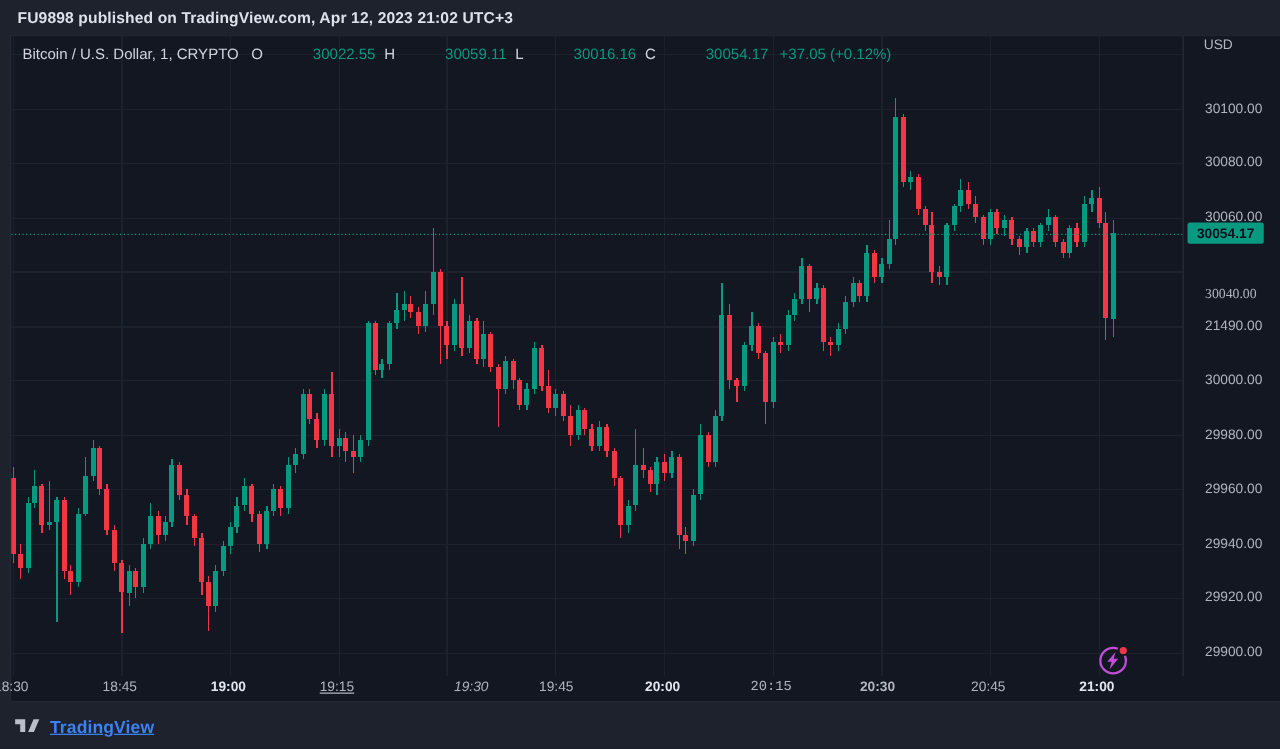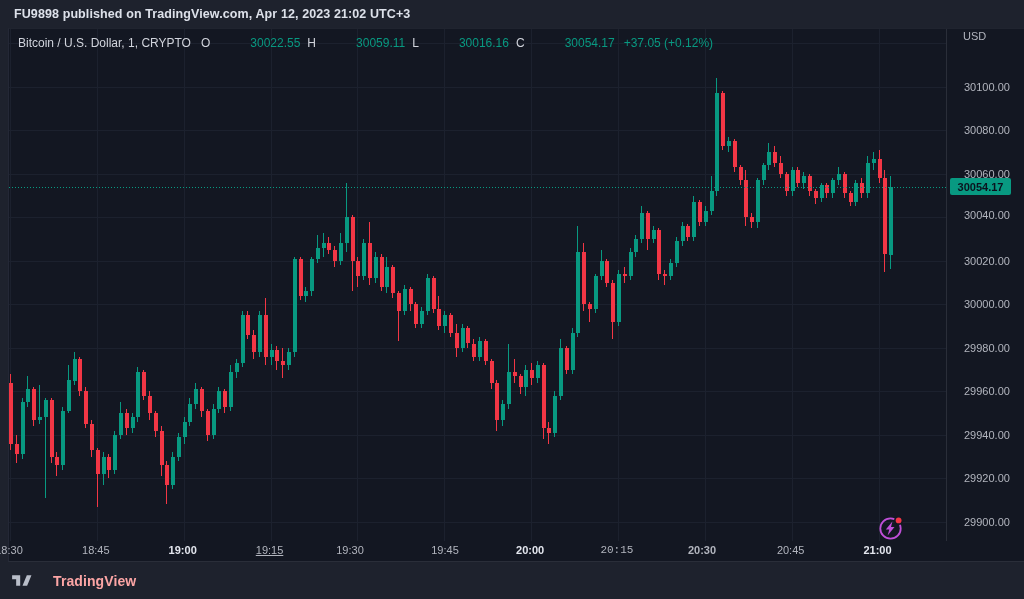--- a/index.html
+++ b/index.html
@@ -49,21 +49,21 @@
   .ttick{
     position:absolute;top:3px;width:60px;margin-left:-30px;text-align:center;
     font-size:11px;color:#b2b5be;white-space:nowrap;
   }
   .ttick.major{color:#e3e6ee;font-weight:700;}
   #flash-icon{position:absolute;left:868px;top:485px;cursor:pointer;}
   .footer{
     position:absolute;left:0;top:562px;width:1024px;height:37px;
     display:flex;align-items:center;padding-left:12px;box-sizing:border-box;
   }
-  .footer .brand{color:#fca5a5;font-size:14px;font-weight:700;margin-left:20px;letter-spacing:.1px;}
+  .footer .brand{color:#3b82f6;font-size:14px;font-weight:700;margin-left:7px;letter-spacing:.1px;text-decoration:underline;}
   .tv-logo{display:block;}
 </style>
 </head>
 <body>
 
 <div class="titlebar">
   <span>FU9898 published on TradingView.com, Apr 12, 2023 21:02 UTC+3</span>
 </div>
 
 <div class="card">
@@ -407,22 +407,22 @@
     <span class="kv"><span class="k">L</span><span class="v">30016.16</span></span>
     <span class="kv"><span class="k">C</span><span class="v">30054.17</span></span>
     <span class="chg">+37.05 (+0.12%)</span>
   </div>
 
   <div class="usd-label">USD</div>
   <div id="price-axis">
       <div class="ptick" style="top: 50.8197px;">30100.00</div>
       <div class="ptick" style="top: 94.3197px;">30080.00</div>
       <div class="ptick" style="top: 137.82px;">30060.00</div>
-      <div class="ptick" style="top: 179px;">30040.00</div>
-      <div class="ptick" style="top: 224.82px;">30020.00</div>
+      <div class="ptick" style="top: 199px; font-family: Liberation Serif, serif;">30040.00</div>
+      <div class="ptick" style="top: 224.82px;">21490.00</div>
       <div class="ptick" style="top: 268.32px;">30000.00</div>
       <div class="ptick" style="top: 311.82px;">29980.00</div>
       <div class="ptick" style="top: 355.32px;">29960.00</div>
       <div class="ptick" style="top: 398.82px;">29940.00</div>
       <div class="ptick" style="top: 442.32px;">29920.00</div>
       <div class="ptick" style="top: 485.82px;">29900.00</div>
     </div>
   <div id="price-badge" style="top: 149px;">
     <span>30054.17</span>
   </div>
@@ -433,21 +433,21 @@
     <circle cx="21.6" cy="6.4" r="4.6" fill="var(--card_bg,#131722)"></circle>
     <circle cx="21.6" cy="6.4" r="2.9" fill="var(--notification_red,#f23645)"></circle>
   </svg>
 </div>
 
 <div id="time-axis">
     <div class="ttick" style="left: 9px;">18:30</div>
     <div class="ttick" style="left: 95.85px;">18:45</div>
     <div class="ttick major" style="left: 182.7px;">19:00</div>
     <div class="ttick" style="left: 269.55px; text-decoration: underline;">19:15</div>
-    <div class="ttick" style="left: 350px;">19:30</div>
+    <div class="ttick" style="left: 377px; font-style: italic;">19:30</div>
     <div class="ttick" style="left: 445px;">19:45</div>
     <div class="ttick major" style="left: 530.1px;">20:00</div>
     <div class="ttick" style="left: 616.95px; font-family: Liberation Mono, monospace;">20:15</div>
     <div class="ttick" style="left: 702px; font-weight: bold;">20:30</div>
     <div class="ttick" style="left: 790.65px;">20:45</div>
     <div class="ttick major" style="left: 877.5px;">21:00</div>
   </div>
 
 <div class="footer">
   <svg class="tv-logo" width="21" height="15" viewBox="0 0 36 26">

